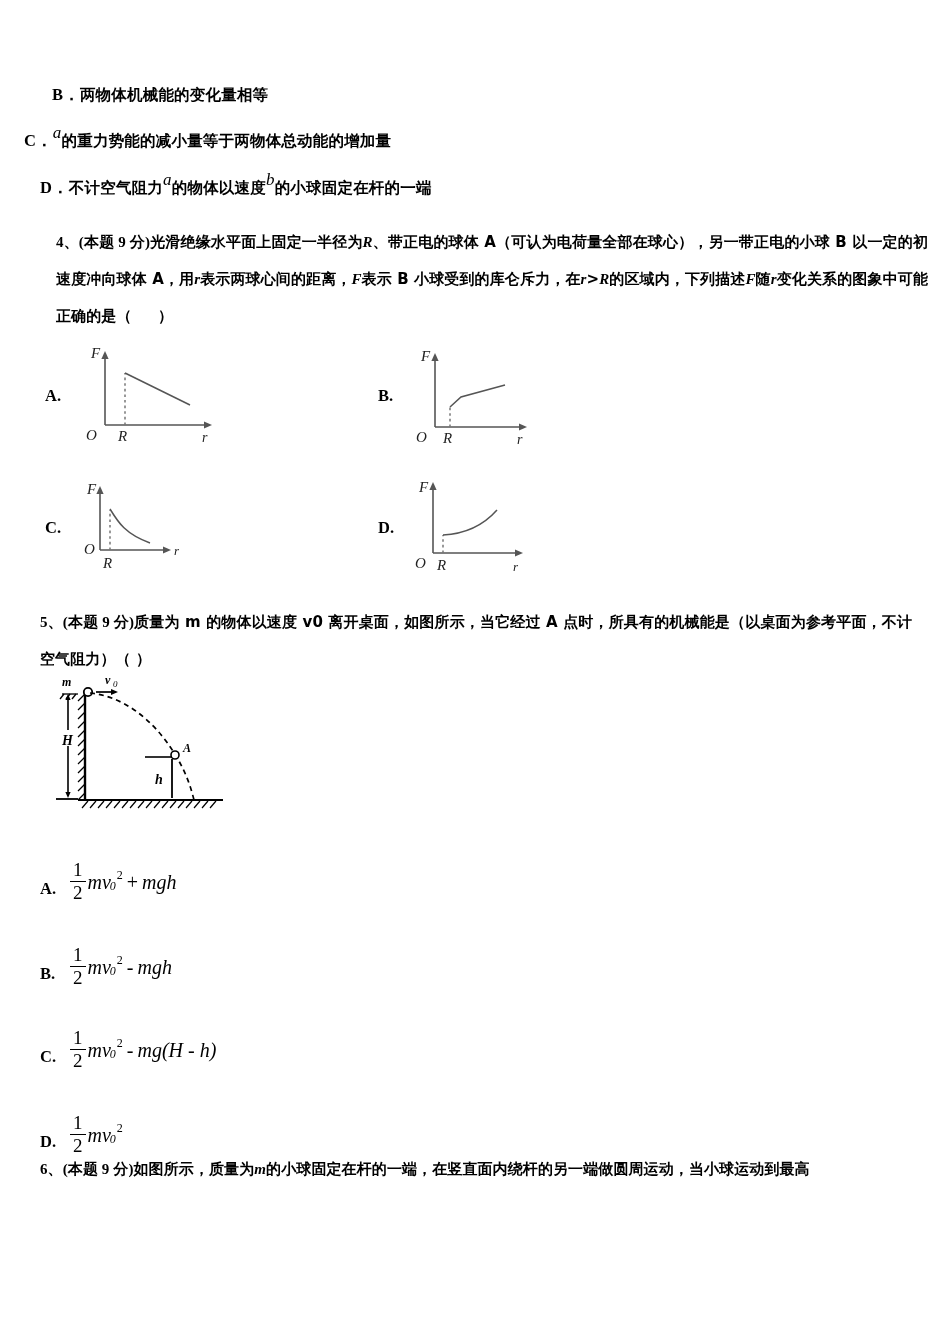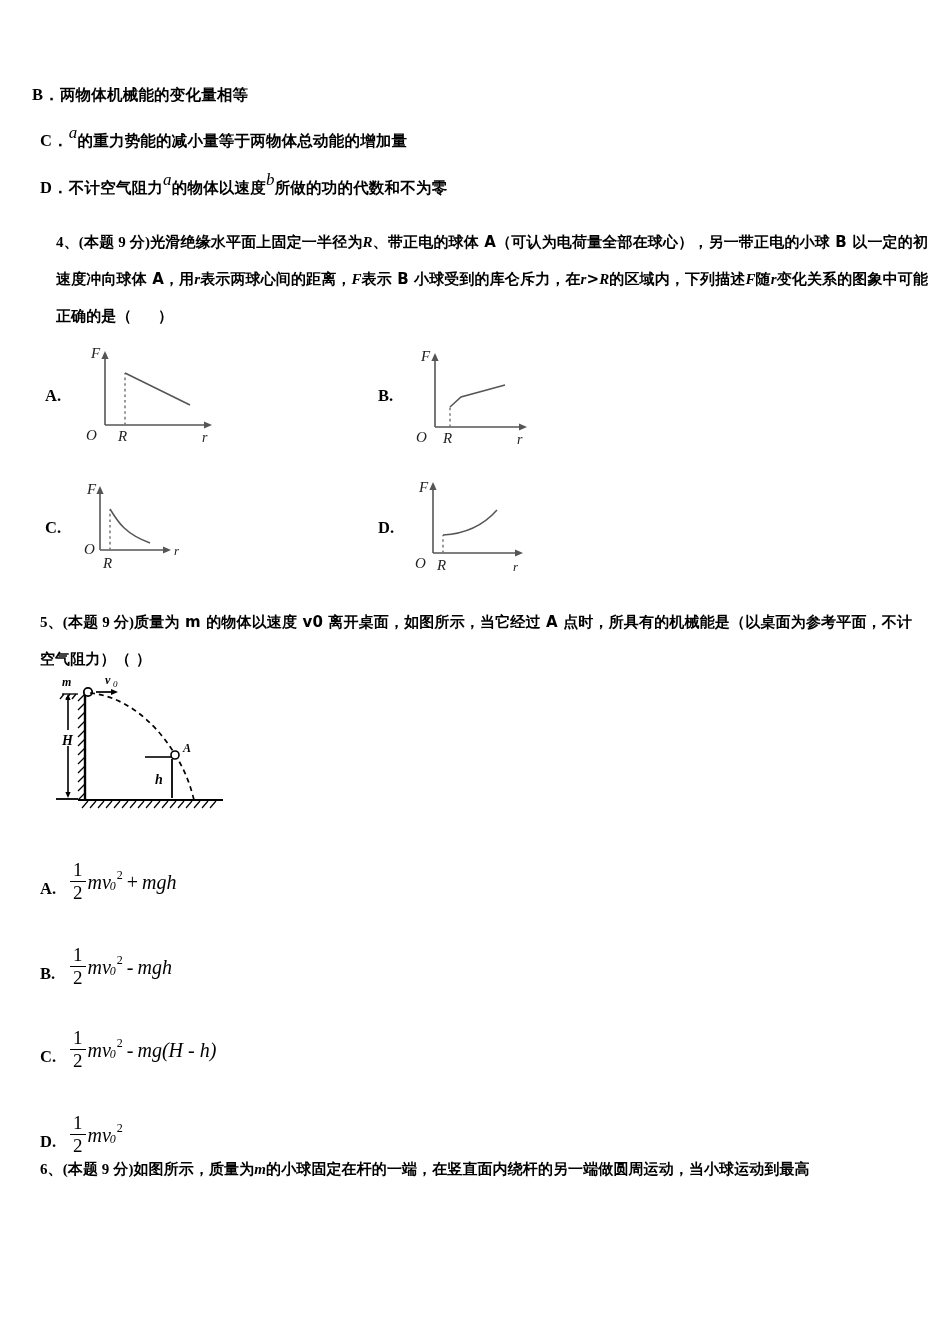--- a/index.html
+++ b/index.html
@@ -154,30 +154,30 @@
     top: -7px;
     left: 0px;
   }
   .op { font-style: normal; padding: 0 4px; }
 </style>
 </head>
 <body>
 
 <div class="page">
 
-  <div class="opt-line" style="left:32px; top:84px;">
+  <div class="opt-line" style="left:52px; top:84px;">
     <span class="opt-label">B．</span><span class="cn">两物体机械能的变化量相等</span>
   </div>
 
-  <div class="opt-line" style="left:40px; top:130px;">
+  <div class="opt-line" style="left:24px; top:130px;">
     <span class="opt-label">C．</span><span class="sup-it">a</span><span class="cn">的重力势能的减小量等于两物体总动能的增加量</span>
   </div>
 
   <div class="opt-line" style="left:40px; top:177px;">
-    <span class="opt-label">D．</span><span class="cn">不计空气阻力</span><span class="sup-it">a</span><span class="cn">的物体以速度</span><span class="sup-it">b</span><span class="cn">所做的功的代数和不为零</span>
+    <span class="opt-label">D．</span><span class="cn">不计空气阻力</span><span class="sup-it">a</span><span class="cn">的物体以速度</span><span class="sup-it">b</span><span class="cn">的小球固定在杆的一端</span>
   </div>
 
   <div class="qblock" style="top:224px;margin-left:16px;">
     <span class="num">4、</span><span class="rom">(本题 9 分)</span><span>光滑绝缘水平面上固定一半径为<i>R</i>、带正电的球体 A（可认为电荷量全部在球心），另一带正电的小球 B 以一定的初速度冲向球体 A，用<i>r</i>表示两球心间的距离，<i>F</i>表示 B 小球受到的库仑斥力，在<i>r</i>&gt;<i>R</i>的区域内，下列描述<i>F</i>随<i>r</i>变化关系的图象中可能正确的是（&nbsp;&nbsp;&nbsp;&nbsp;&nbsp;）</span>
   </div>
 
   <div class="graph-letter" style="left:45px; top:386px;">A.</div>
   <div class="graph-fig" style="left:78px; top:345px;">
     <svg width="140" height="100" viewBox="0 0 140 100">
 

